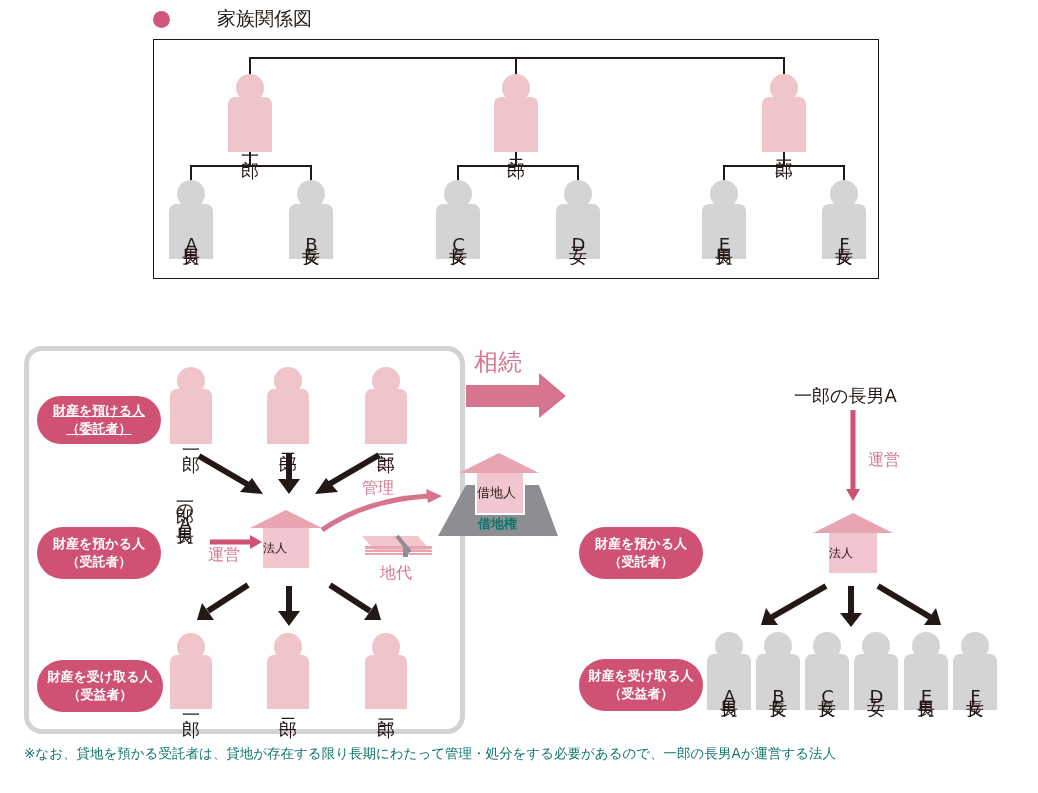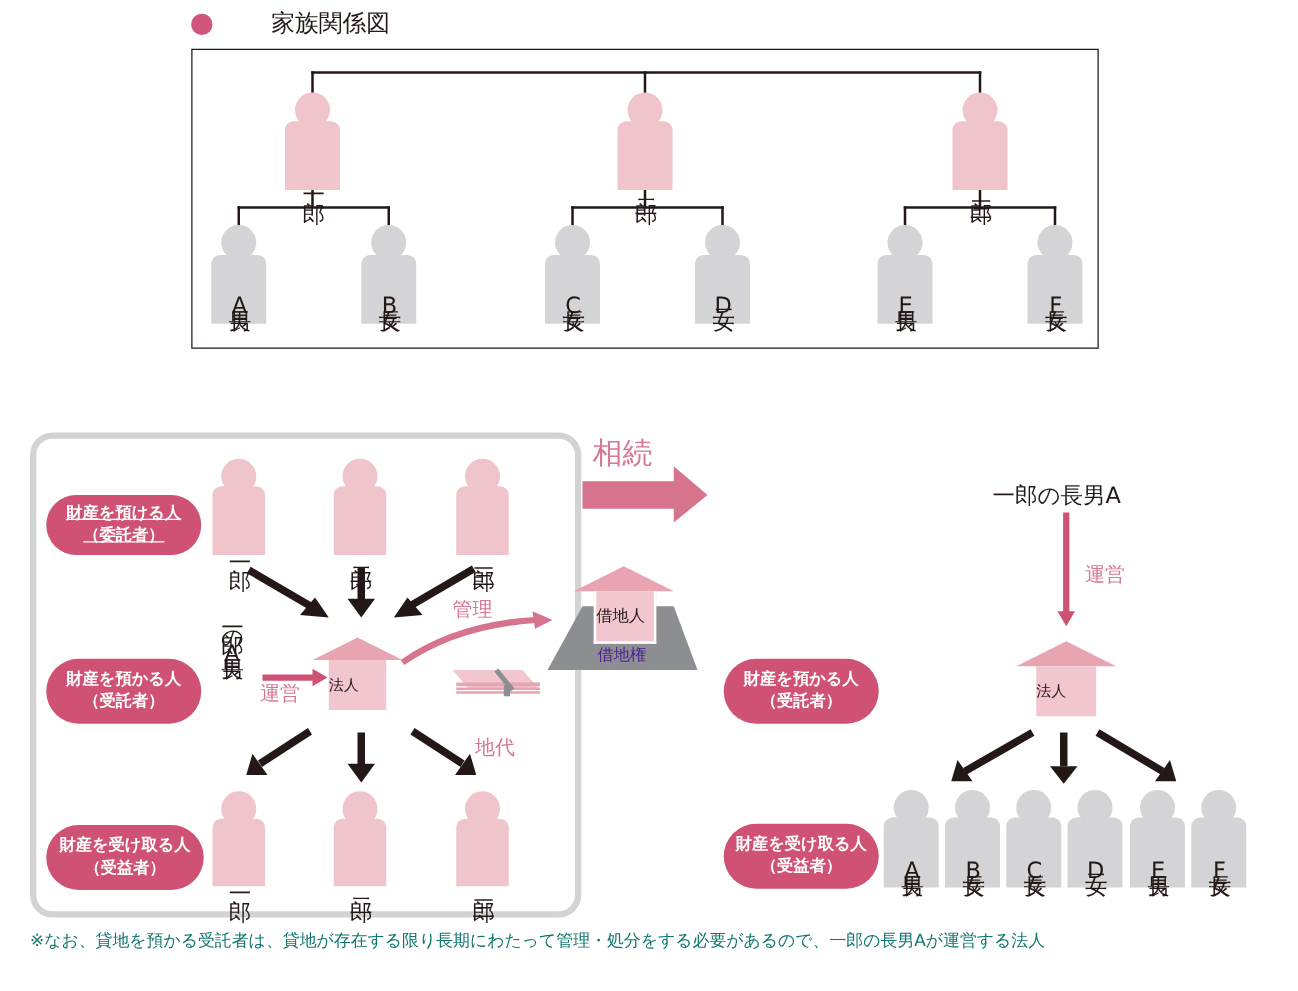--- a/index.html
+++ b/index.html
@@ -174,21 +174,21 @@
 <div class="vtext" style="left:176px;top:492px;">一郎の長男A</div>
 
 <div class="house" style="left:250px;top:510px;width:72px;height:58px;">
   <div class="roof" style="left:0;top:0;border-left-width:36px;border-right-width:36px;border-bottom-width:18px;"></div>
   <div class="box" style="left:13px;top:18px;width:46px;height:40px;">
     <span>法人</span>
   </div>
 </div>
 <div class="pinktext" style="left:208px;top:545px;">運営</div>
 <div class="pinktext" style="left:362px;top:478px;">管理</div>
-<div class="pinktext" style="left:380px;top:563px;margin-top:25px;">地代</div>
+<div class="pinktext" style="left:380px;top:563px;">地代</div>
 
 <div class="pinktext" style="left:474px;top:346px;font-size:24px;">相続</div>
 
 <svg width="1038" height="793">
 
   <polygon points="466,385 539,385 539,373 566,396 539,418 539,407 466,407" fill="#d6748d"></polygon>
 
   <polygon points="466,485 539,485 558,536 438,536" fill="#8d8e91"></polygon>
 
   <g fill="none" stroke="#231815" stroke-width="6">
@@ -242,21 +242,21 @@
     <polygon points="941,625 924,625 936,608"></polygon>
   </g>
 </svg>
 
 <div class="house" style="left:459px;top:453px;width:80px;height:60px;">
   <div class="roof" style="left:0;top:0;border-left-width:40px;border-right-width:40px;border-bottom-width:20px;"></div>
   <div class="box" style="left:16px;top:20px;width:46px;height:40px;border:2px solid #fff;border-top:none;box-sizing:content-box;font-size:13px;">
     <span>借地人</span>
   </div>
 </div>
-<div class="abs" style="left:478px;top:515px;font-size:13px;font-weight:normal;color:#4c1d95;">借地権</div>
+<div class="abs" style="left:478px;top:515px;font-size:13px;font-weight:bold;color:#0f766e;">借地権</div>
 
 <div class="panel" style="left:568px;top:346px;width:443px;height:388px;z-index:-1;"></div>
 
 <div class="abs" style="left:794px;top:384px;font-size:18px;">一郎の長男A</div>
 <div class="pinktext" style="left:868px;top:450px;">運営</div>
 
 <div class="house" style="left:813px;top:513px;width:80px;height:58px;">
   <div class="roof" style="left:0;top:0;border-left-width:40px;border-right-width:40px;border-bottom-width:20px;"></div>
   <div class="box" style="left:16px;top:20px;width:48px;height:40px;">
     <span>法人</span>

